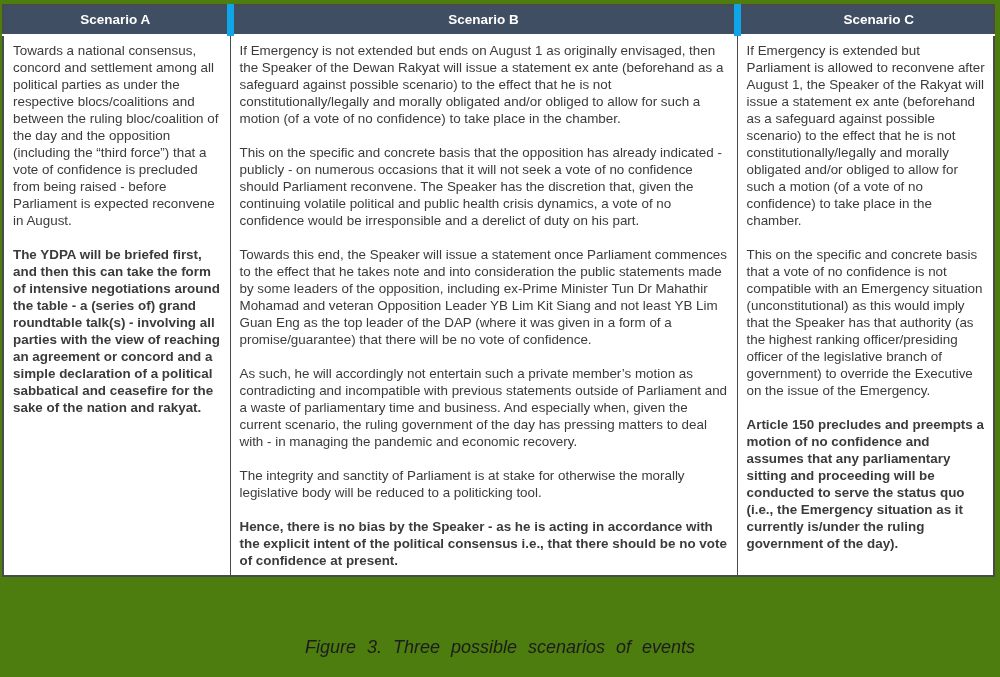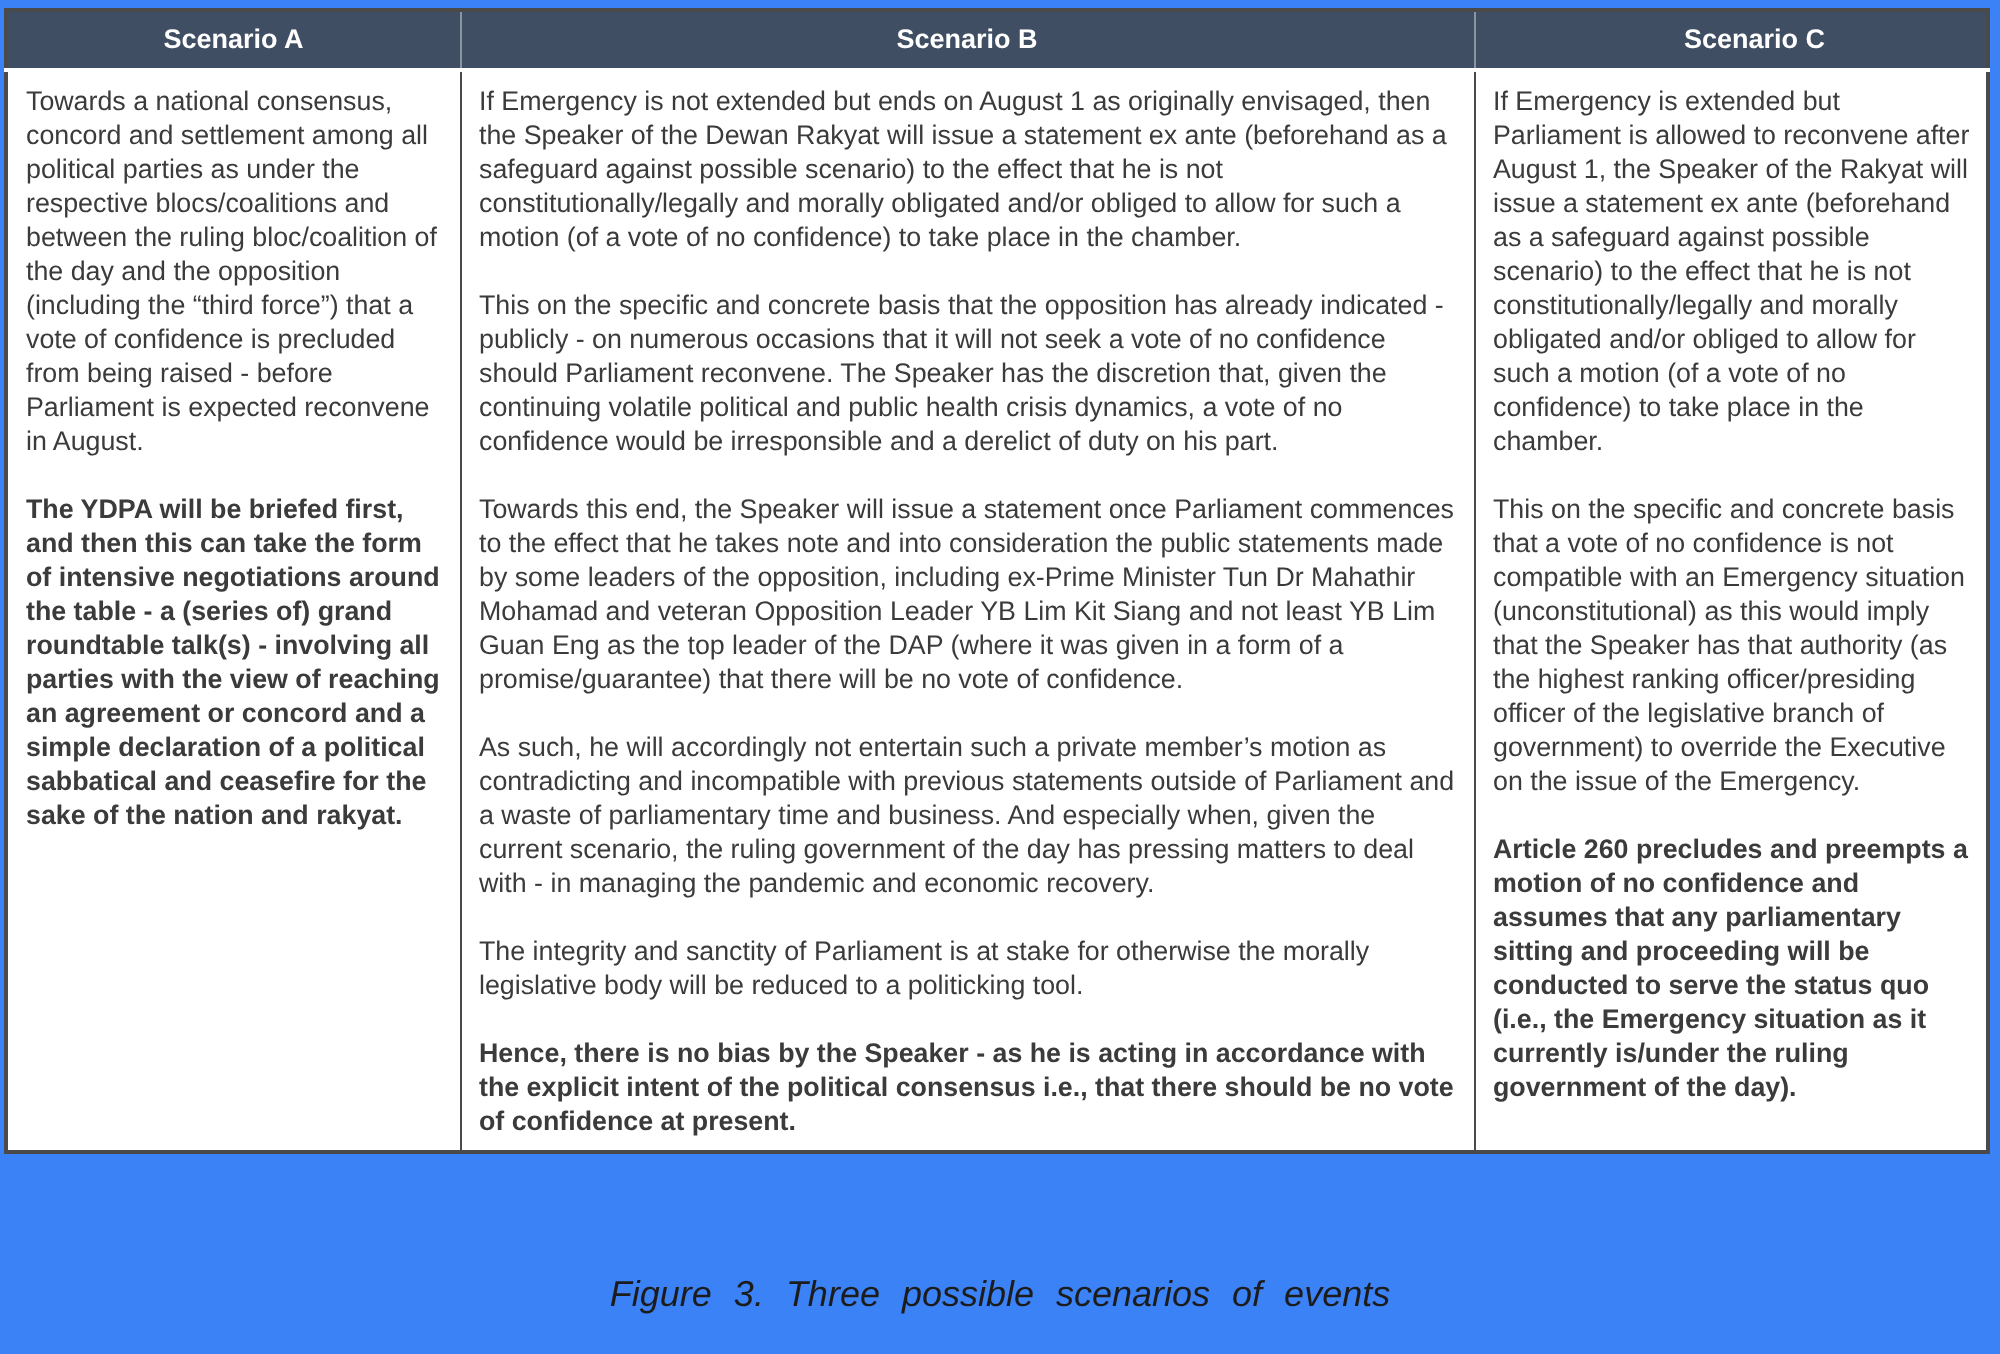--- a/index.html
+++ b/index.html
@@ -1,21 +1,21 @@
 <!DOCTYPE html>
 <html><head>
 <meta charset="utf-8">
 <style>
   * { margin: 0; padding: 0; box-sizing: border-box; }
   html, body { background: #ffffff; }
   .page {
     position: relative;
     width: 1000px;
     height: 677px;
-    background: #3b82f6;
+    background: #4d7c0f;
     font-family: "Liberation Sans", sans-serif;
     overflow: hidden;
   }
   .scenario-table {
     position: absolute;
     left: 2px;
     top: 4px;
     width: 991px;
     border-collapse: collapse;
     table-layout: fixed;
@@ -29,21 +29,21 @@
   .col-b { width: 507px; }
   .col-c { width: 257px; }
   .scenario-table th {
     background: #3f4e62;
     color: #ffffff;
     font-size: 13.5px;
     font-weight: bold;
     text-align: center;
     padding: 6px 4px 7px 4px;
     border-bottom: 2px solid #ffffff;
-    border-left: 1px solid #0ea5e9;
+    border-left: 7px solid #0ea5e9;
     border-right: 1px solid #8a93a0;
   }
   .scenario-table th:first-child { border-left: 1px solid #4a4a4a; }
   .scenario-table th:last-child { border-right: 1px solid #4a4a4a; padding-left: 28px; }
   .scenario-table td {
     background: #ffffff;
     vertical-align: top;
     height: 486px;
     padding: 6px 8px 6px 9px;
   }
@@ -99,20 +99,20 @@
               <p>Towards this end, the Speaker will issue a statement once Parliament commences to the effect that he takes note and into consideration the public statements made by some leaders of the opposition, including ex-Prime Minister Tun Dr Mahathir Mohamad and veteran Opposition Leader YB Lim Kit Siang and not least YB Lim Guan Eng as the top leader of the DAP (where it was given in a form of a promise/guarantee) that there will be no vote of confidence.</p>
               <p>As such, he will accordingly not entertain such a private member’s motion as contradicting and incompatible with previous statements outside of Parliament and a waste of parliamentary time and business. And especially when, given the current scenario, the ruling government of the day has pressing matters to deal with - in managing the pandemic and economic recovery.</p>
               <p>The integrity and sanctity of Parliament is at stake for otherwise the morally legislative body will be reduced to a politicking tool.</p>
               <p>Hence, there is no bias by the Speaker - as he is acting in accordance with the explicit intent of the political consensus i.e., that there should be no vote of confidence at present.</p>
             </div>
         </td>
         <td>
           <div class="cell-content">
               <p>If Emergency is extended but Parliament is allowed to reconvene after August 1, the Speaker of the Rakyat will issue a statement ex ante (beforehand as a safeguard against possible scenario) to the effect that  he is not constitutionally/legally and morally obligated and/or obliged to allow for such a motion (of a vote of no confidence) to take place in the chamber.</p>
               <p>This on the specific and concrete basis that a vote of no confidence is not compatible with an Emergency situation (unconstitutional) as this would imply that the Speaker has that authority (as the highest ranking officer/presiding officer of the legislative branch of government) to override the Executive on the issue of the Emergency.</p>
-              <p>Article 260 precludes and preempts a motion of no confidence and assumes that any parliamentary sitting and proceeding will be conducted to serve the status quo (i.e., the Emergency situation as it currently is/under the ruling government of the day).</p>
+              <p>Article 150 precludes and preempts a motion of no confidence and assumes that any parliamentary sitting and proceeding will be conducted to serve the status quo (i.e., the Emergency situation as it currently is/under the ruling government of the day).</p>
             </div>
         </td>
       </tr>
     </tbody>
   </table>
   <div class="caption">Figure 3. Three possible scenarios of events</div>
 </div>
 
 </body></html>

